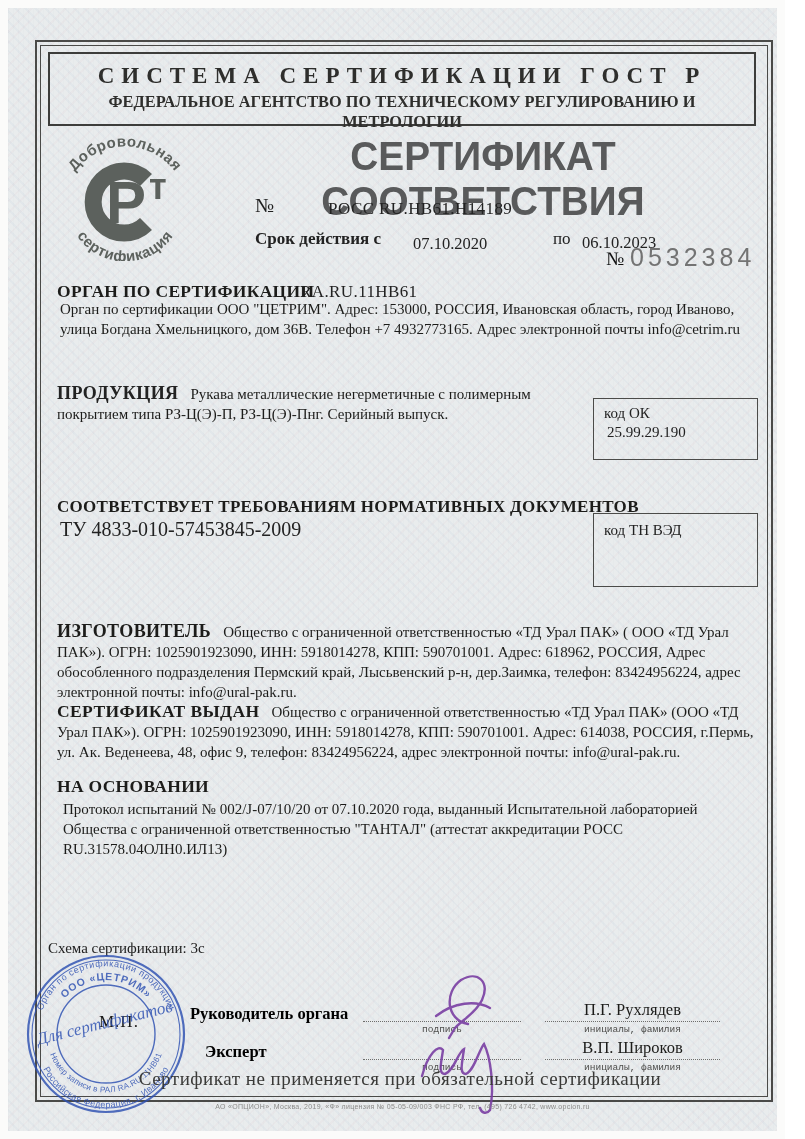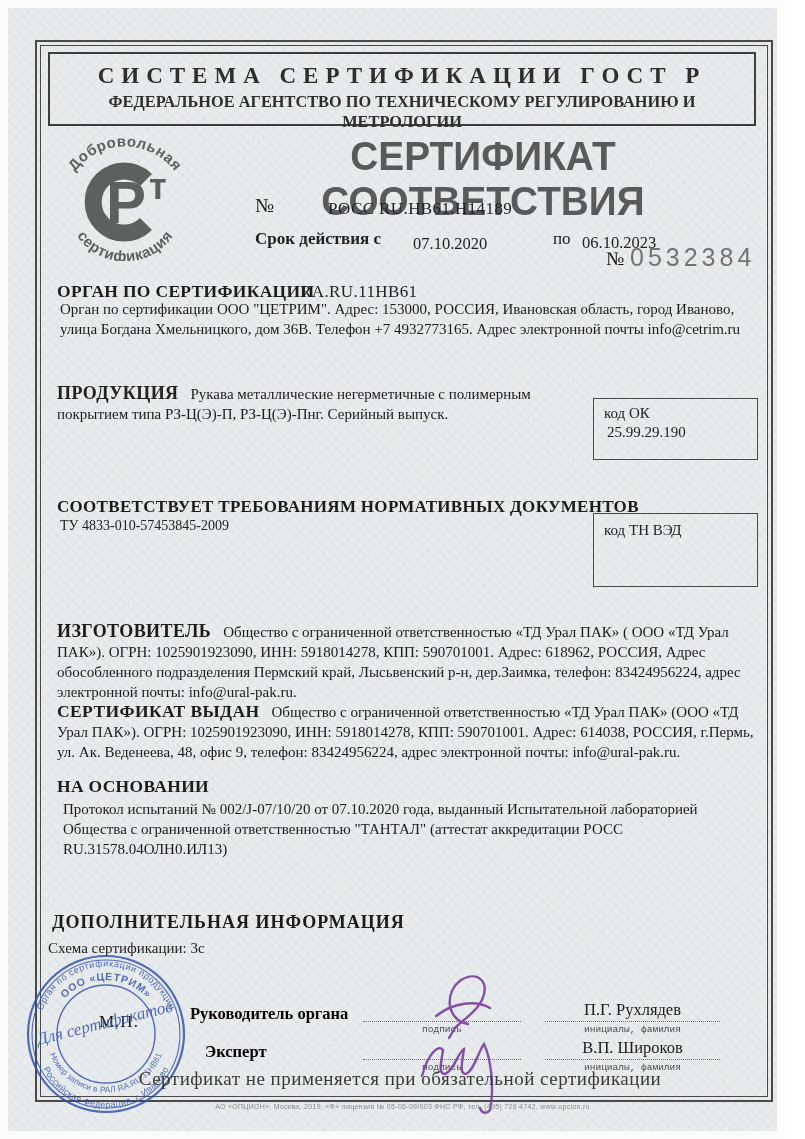--- a/index.html
+++ b/index.html
@@ -34,21 +34,21 @@
   .cb-code{left:300px;top:282px;font-size:17px;letter-spacing:0.4px;}
   .cb-details{left:60px;top:299px;width:700px;}
   .product-block{left:57px;top:383px;width:538px;}
   .inline-h{font-weight:bold;font-size:18px;margin-right:12px;letter-spacing:0.4px;}
   .inline-h.sm{font-size:17.5px;}
   .codebox{border:1.2px solid #4b4b49;}
   .okbox{left:593px;top:398px;width:163px;height:60px;}
   .okbox .lbl{margin:6px 0 0 10px;font-size:15px;}
   .okbox .val{margin:2px 0 0 13px;font-size:15px;}
   .comp-h{left:57px;top:497px;font-size:17px;}
-  .comp-std{left:60px;top:518px;font-size:14px;}
+  .comp-std{left:60px;top:518px;font-size:20px;}
   .tnbox{left:593px;top:513px;width:163px;height:72px;}
   .tnbox .lbl{margin:8px 0 0 10px;font-size:15px;}
   .man-block{left:57px;top:621px;width:702px;}
   .iss-block{left:57px;top:701px;width:702px;}
   .basis-h{left:57px;top:776px;}
   .basis-t{left:63px;top:799px;width:698px;}
   .add-h{left:52px;top:912px;font-size:18px;letter-spacing:1px;}
   .scheme{left:48px;top:940px;font-size:15px;}
   .mp{left:99px;top:1012px;font-size:17px;letter-spacing:1px;color:#1a1a1a;}
   .sig-label{font-weight:bold;font-size:16.5px;color:#000000;}
@@ -137,21 +137,20 @@
     <span class="inline-h">ИЗГОТОВИТЕЛЬ</span><span>Общество с ограниченной ответственностью «ТД Урал ПАК» ( ООО «ТД Урал ПАК»). ОГРН: 1025901923090, ИНН: 5918014278, КПП: 590701001. Адрес: 618962, РОССИЯ, Адрес обособленного подразделения Пермский край, Лысьвенский р-н, дер.Заимка, телефон: 83424956224, адрес электронной почты: info@ural-pak.ru.</span>
   </div>
 
   <div class="abs body-t iss-block">
     <span class="inline-h sm">СЕРТИФИКАТ ВЫДАН</span><span>Общество с ограниченной ответственностью «ТД Урал ПАК» (ООО «ТД Урал ПАК»). ОГРН: 1025901923090, ИНН: 5918014278, КПП: 590701001. Адрес: 614038, РОССИЯ, г.Пермь, ул. Ак. Веденеева, 48, офис 9, телефон: 83424956224, адрес электронной почты: info@ural-pak.ru.</span>
   </div>
 
   <div class="abs sec-h basis-h">НА ОСНОВАНИИ</div>
   <div class="abs body-t basis-t">Протокол испытаний № 002/J-07/10/20 от 07.10.2020 года, выданный Испытательной лабораторией Общества с ограниченной ответственностью "ТАНТАЛ" (аттестат аккредитации РОСС RU.31578.04ОЛН0.ИЛ13)</div>
 
-  <div class="abs sec-h add-h">ДОПОЛНИТЕЛЬНАЯ ИНФОРМАЦИЯ</div>
   <div class="abs scheme">Схема сертификации: 3с</div>
 
   <div class="abs mp">М.П.</div>
   <div class="abs sig-label head-label">Руководитель органа</div>
   <div class="abs sig-label expert-label">Эксперт</div>
   <div class="abs dotline l1s"></div>
   <div class="abs dotline l1n"></div>
   <div class="abs dotline l2s"></div>
   <div class="abs dotline l2n"></div>
   <div class="abs caption c1s">подпись</div>

